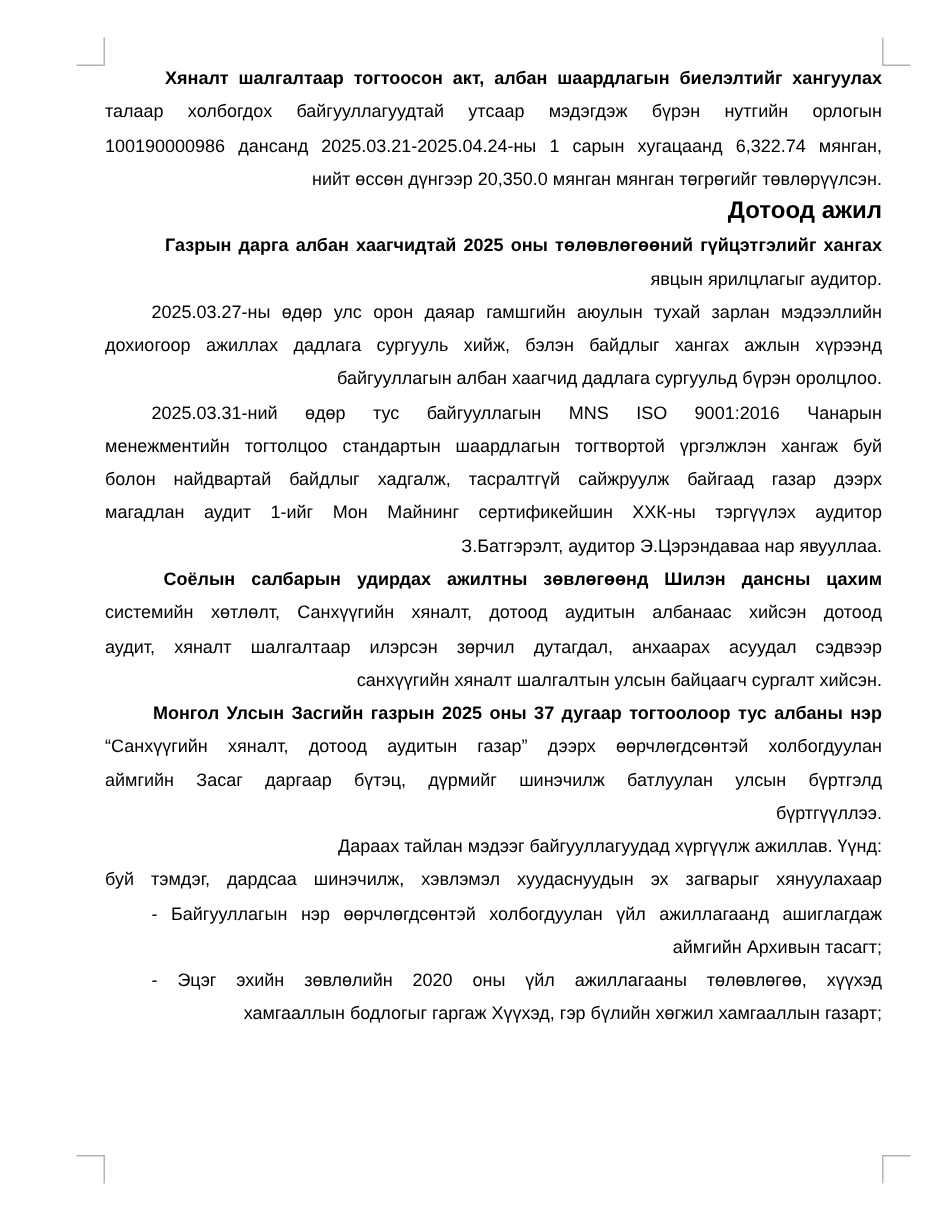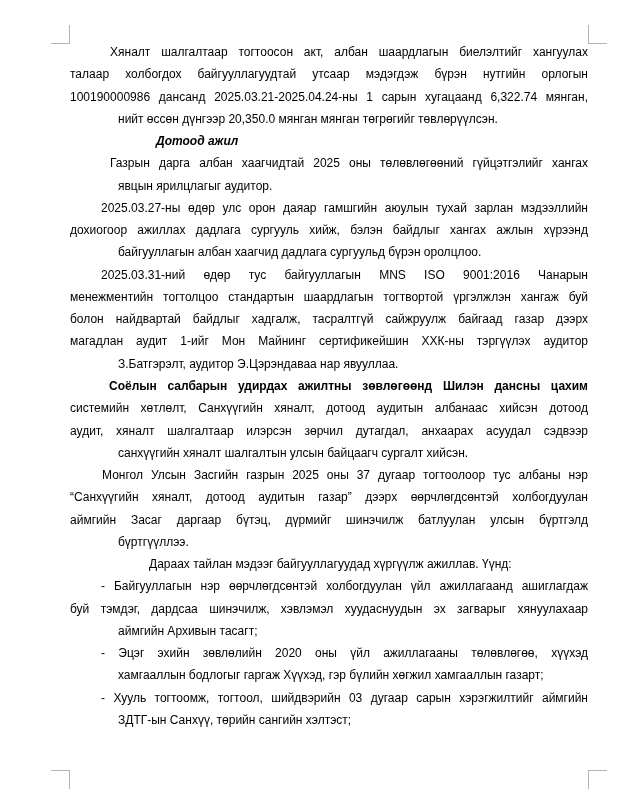--- a/index.html
+++ b/index.html
@@ -2,27 +2,27 @@
 <html><head>
   <meta charset="utf-8">
   <style>
     html, body { margin: 0; padding: 0; background: #ffffff; }
     body { width: 620px; height: 812px; position: relative; overflow: hidden;
            font-family: "Liberation Sans", sans-serif; color: #000000; }
     .corner { position: absolute; background: #b4b4b4; }
     .content { position: absolute; left: 70px; top: 41px; width: 518px; }
     .ln { height: 22.27px; line-height: 22.27px; font-size: 12px; white-space: nowrap; }
     .j { text-align: justify; text-align-last: justify; }
-    .l { text-align: left; margin-left: 48px; }
-    .i40 { padding-left: 40px; }
+    .l { text-align: right; margin-left: 48px; }
+    .i40 { padding-left: 40px; font-weight: bold; }
     .i39 { padding-left: 39px; font-weight: bold; }
     .i38 { padding-left: 38px; }
-    .i32 { padding-left: 32px; }
+    .i32 { padding-left: 32px; font-weight: bold; }
     .i31 { padding-left: 31px; }
-    .heading { font-weight: bold; font-style: italic; font-size: 12px; }
+    .heading { font-weight: bold; font-size: 16px; }
   </style>
 </head>
 <body>
 
 <div>
   <div class="corner" style="left:51px; top:43px; width:19px; height:1px;"></div>
   <div class="corner" style="left:69px; top:25px; width:1px; height:19px;"></div>
 </div>
 <div>
   <div class="corner" style="left:588px; top:43px; width:19px; height:1px;"></div>
@@ -79,28 +79,24 @@
     <div class="ln j">“Санхүүгийн хяналт, дотоод аудитын газар” дээрх өөрчлөгдсөнтэй холбогдуулан</div>
     <div class="ln j">аймгийн Засаг даргаар бүтэц, дүрмийг шинэчилж батлуулан улсын бүртгэлд</div>
     <div class="ln l">бүртгүүллээ.</div>
   </div>
 
   <div>
     <div class="ln l i31">Дараах тайлан мэдээг байгууллагуудад хүргүүлж ажиллав. Үүнд:</div>
   </div>
 
   <div>
+    <div class="ln j">буй тэмдэг, дардсаа шинэчилж, хэвлэмэл хуудаснуудын эх загварыг хянуулахаар</div>
     <div class="ln j i31">- Байгууллагын нэр өөрчлөгдсөнтэй холбогдуулан үйл ажиллагаанд ашиглагдаж</div>
-    <div class="ln j">буй тэмдэг, дардсаа шинэчилж, хэвлэмэл хуудаснуудын эх загварыг хянуулахаар</div>
     <div class="ln l">аймгийн Архивын тасагт;</div>
   </div>
 
   <div>
     <div class="ln j i31">- Эцэг эхийн зөвлөлийн 2020 оны үйл ажиллагааны төлөвлөгөө, хүүхэд</div>
     <div class="ln l">хамгааллын бодлогыг гаргаж Хүүхэд, гэр бүлийн хөгжил хамгааллын газарт;</div>
   </div>
 
-  <div>
-    <div class="ln j i31">- Хууль тогтоомж, тогтоол, шийдвэрийн 03 дугаар сарын хэрэгжилтийг аймгийн</div>
-    <div class="ln l">ЗДТГ-ын Санхүү, төрийн сангийн хэлтэст;</div>
-  </div>
 
 </div>
 
 </body></html>

